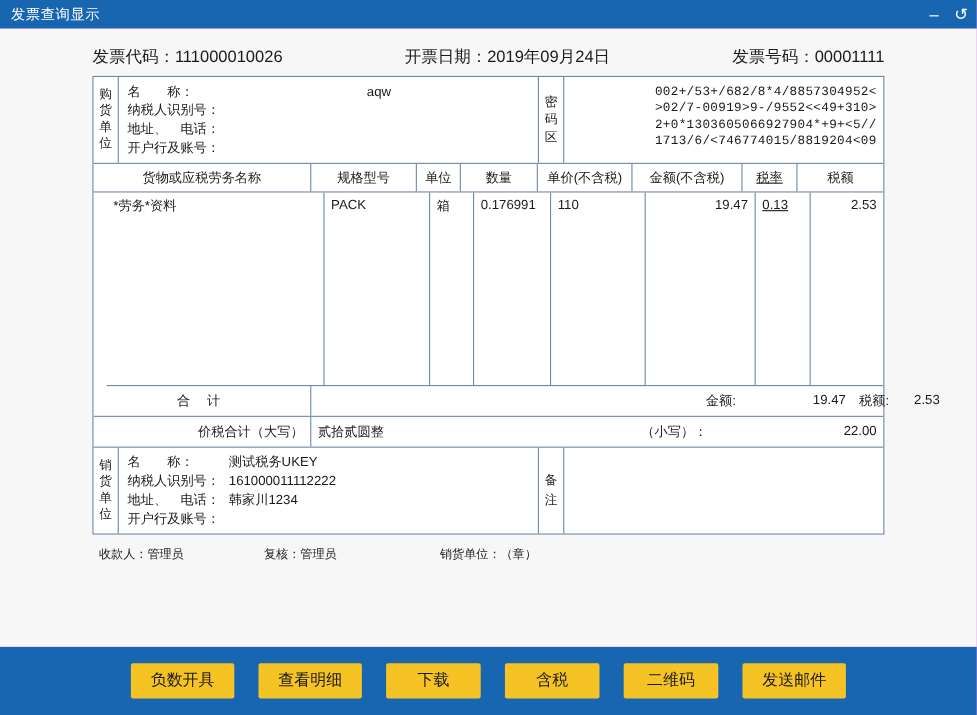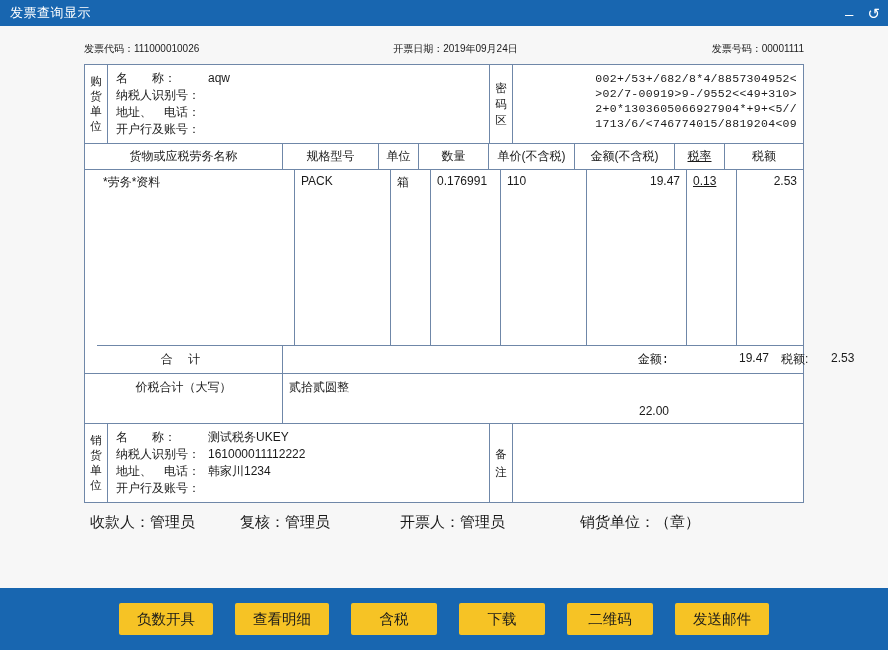--- a/index.html
+++ b/index.html
@@ -64,21 +64,21 @@
     font-family: "Liberation Serif", serif;
     margin-top: 30px;
     margin-bottom: 6px;
     font-weight: normal;
   }
   .meta-row {
     width: 720px;
     margin: 16px auto 8px auto;
     display: flex;
     justify-content: space-between;
-    font-size: 10px;
+    font-size: 15px;
     color: #1a1a1a;
   }
   .meta-row .meta-cell {
     white-space: nowrap;
   }
   .grid {
     width: 720px;
     margin: 0 auto;
     border: 1px solid #6f87a8;
     box-sizing: border-box;
@@ -114,20 +114,21 @@
   .buyer-fields .f {
     display: flex;
   }
   .buyer-fields .f .k {
     width: 92px;
     flex: none;
     white-space: nowrap;
   }
   .buyer-fields .f .v {
     flex: 1;
+    text-align: center;
   }
   .code-label {
     width: 22px;
     flex: none;
     display: flex;
     flex-direction: column;
     align-items: center;
     justify-content: center;
     font-size: 11.5px;
     line-height: 16px;
@@ -177,30 +178,30 @@
   .total-label {
     width: 198px;
     flex: none;
     text-align: center;
     letter-spacing: 6px;
   }
   .total-mid {
     width: 292px;
     flex: none;
   }
-  .total-amt-label { width: 100px; flex:none; text-align: right; padding-right: 6px; font-family: Liberation Mono, monospace;}
+  .total-amt-label { width: 100px; flex:none; text-align: right; padding-right: 6px;}
   .total-amt-val   { width: 100px; flex:none; text-align: right; }
   .total-tax-label { width: 50px; flex:none; text-align: left;}
   .total-tax-val   { flex: 1; text-align: right; }
 
   
   .big-label {
     width: 198px;
     flex: none;
-    text-align: center;
+    text-align: right;
     padding: 5px 6px;
     box-sizing: border-box;
   }
   .big-val {
     width: 292px;
     flex: none;
     padding: 5px 6px;
     box-sizing: border-box;
   }
   .small-label {
@@ -208,21 +209,20 @@
     padding: 5px 60px 5px 6px;
     box-sizing: border-box;
     text-align: right;
   }
   .small-val {
     width: 100px;
     flex: none;
     padding: 5px 6px;
     box-sizing: border-box;
     text-align: right;
-    margin-top: 25px;
   }
 
   
   .seller-fields {
     flex: 1;
     padding: 5px 8px;
     line-height: 17px;
     font-size: 12px;
   }
   .seller-fields .f { display: flex; }
@@ -241,21 +241,21 @@
   .remark-area {
     width: 290px;
     flex: none;
   }
 
   
   .footer-line {
     width: 720px;
     margin: 10px auto 0 auto;
     display: flex;
-    font-size: 15px;
+    font-size: 11px;
     color: #1a1a1a;
     padding-left: 6px;
     box-sizing: border-box;
     justify-content: flex-end;
   }
   .footer-line > div { white-space: nowrap; }
   .fl1 { width: 150px; }
   .fl2 { width: 160px; }
   .fl3 { width: 180px; }
   .fl4 { flex: 1; }
@@ -378,20 +378,21 @@
         <div class="total-mid"></div>
         <div class="total-amt-label">金额:</div>
         <div class="total-amt-val">19.47</div>
         <div class="total-tax-label">税额:</div>
         <div class="total-tax-val">2.53</div>
       </div>
 
       <div class="row bb">
         <div class="big-label br">价税合计（大写）</div>
         <div class="big-val">贰拾贰圆整</div>
+        <div class="small-label">（小写）：</div>
         <div class="small-val">22.00</div>
       </div>
 
       <div class="row">
         <div class="sidelabel br">
           <span>销</span>
           <span>货</span>
           <span>单</span>
           <span>位</span>
         </div>
@@ -422,30 +423,27 @@
 
     </div>
 
     <div class="footer-line">
       <div class="fl1">
         <span>收款人：</span><span>管理员</span>
       </div>
       <div class="fl2">
         <span>复核：</span><span>管理员</span>
       </div>
-      <div class="fl3">
-        <span>开票人：</span><span>管理员</span>
-      </div>
       <div class="fl4">销货单位：（章）</div>
     </div>
 
   </div>
 
   <div class="toolbar">
     <button class="tb-btn">负数开具</button>
     <button class="tb-btn">查看明细</button>
+    <button class="tb-btn">下载</button>
     <button class="tb-btn">含税</button>
-    <button class="tb-btn">下载</button>
     <button class="tb-btn">二维码</button>
     <button class="tb-btn">发送邮件</button>
   </div>
 
 </div>
 
 </body></html>

